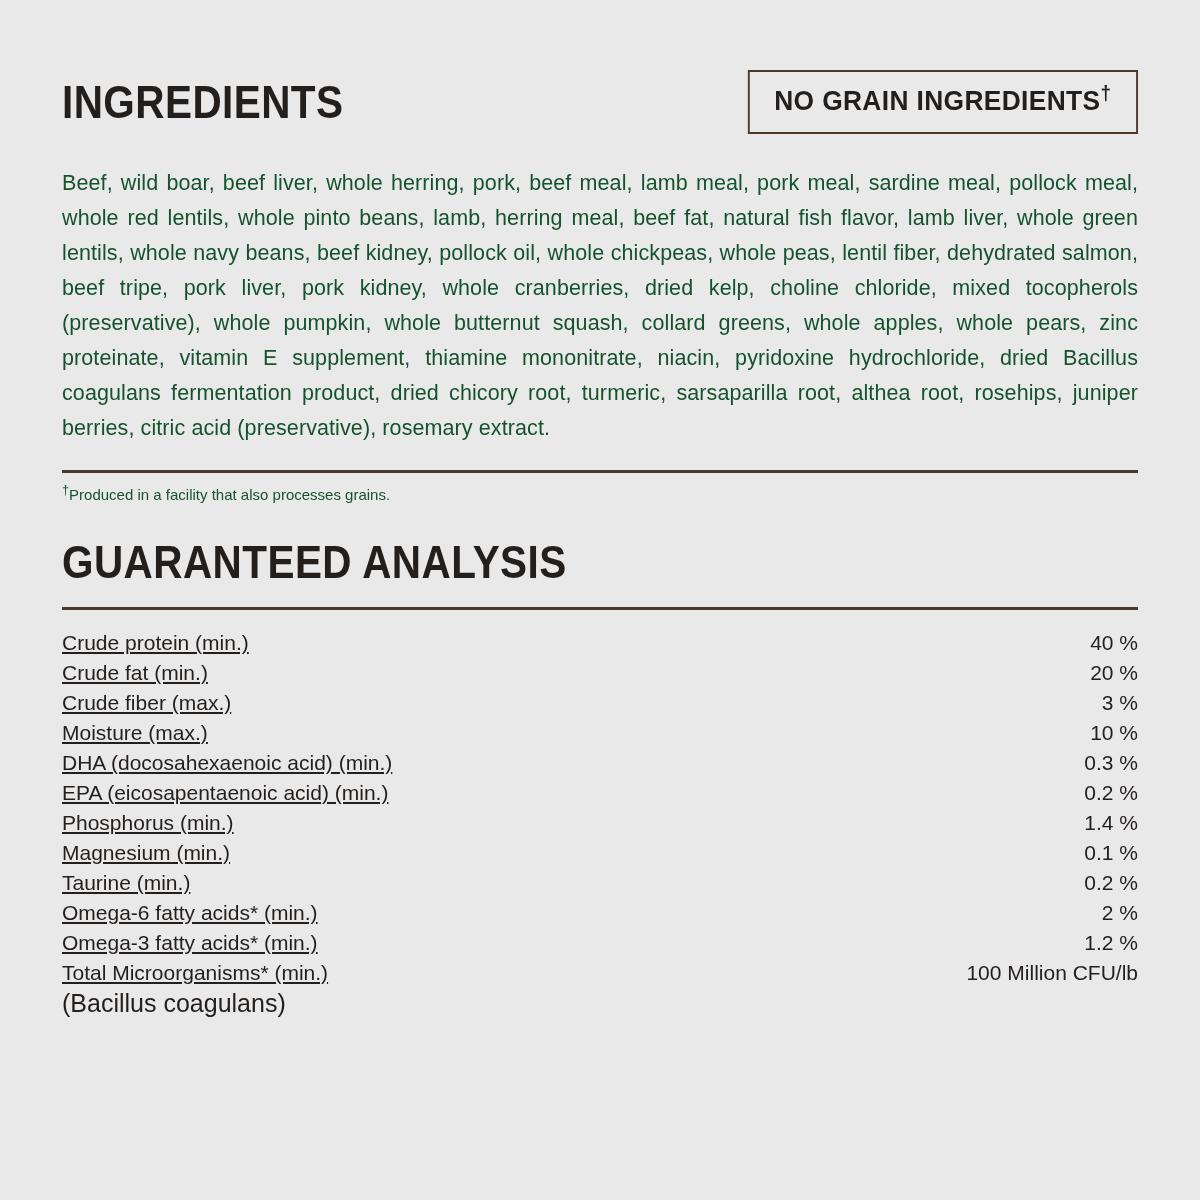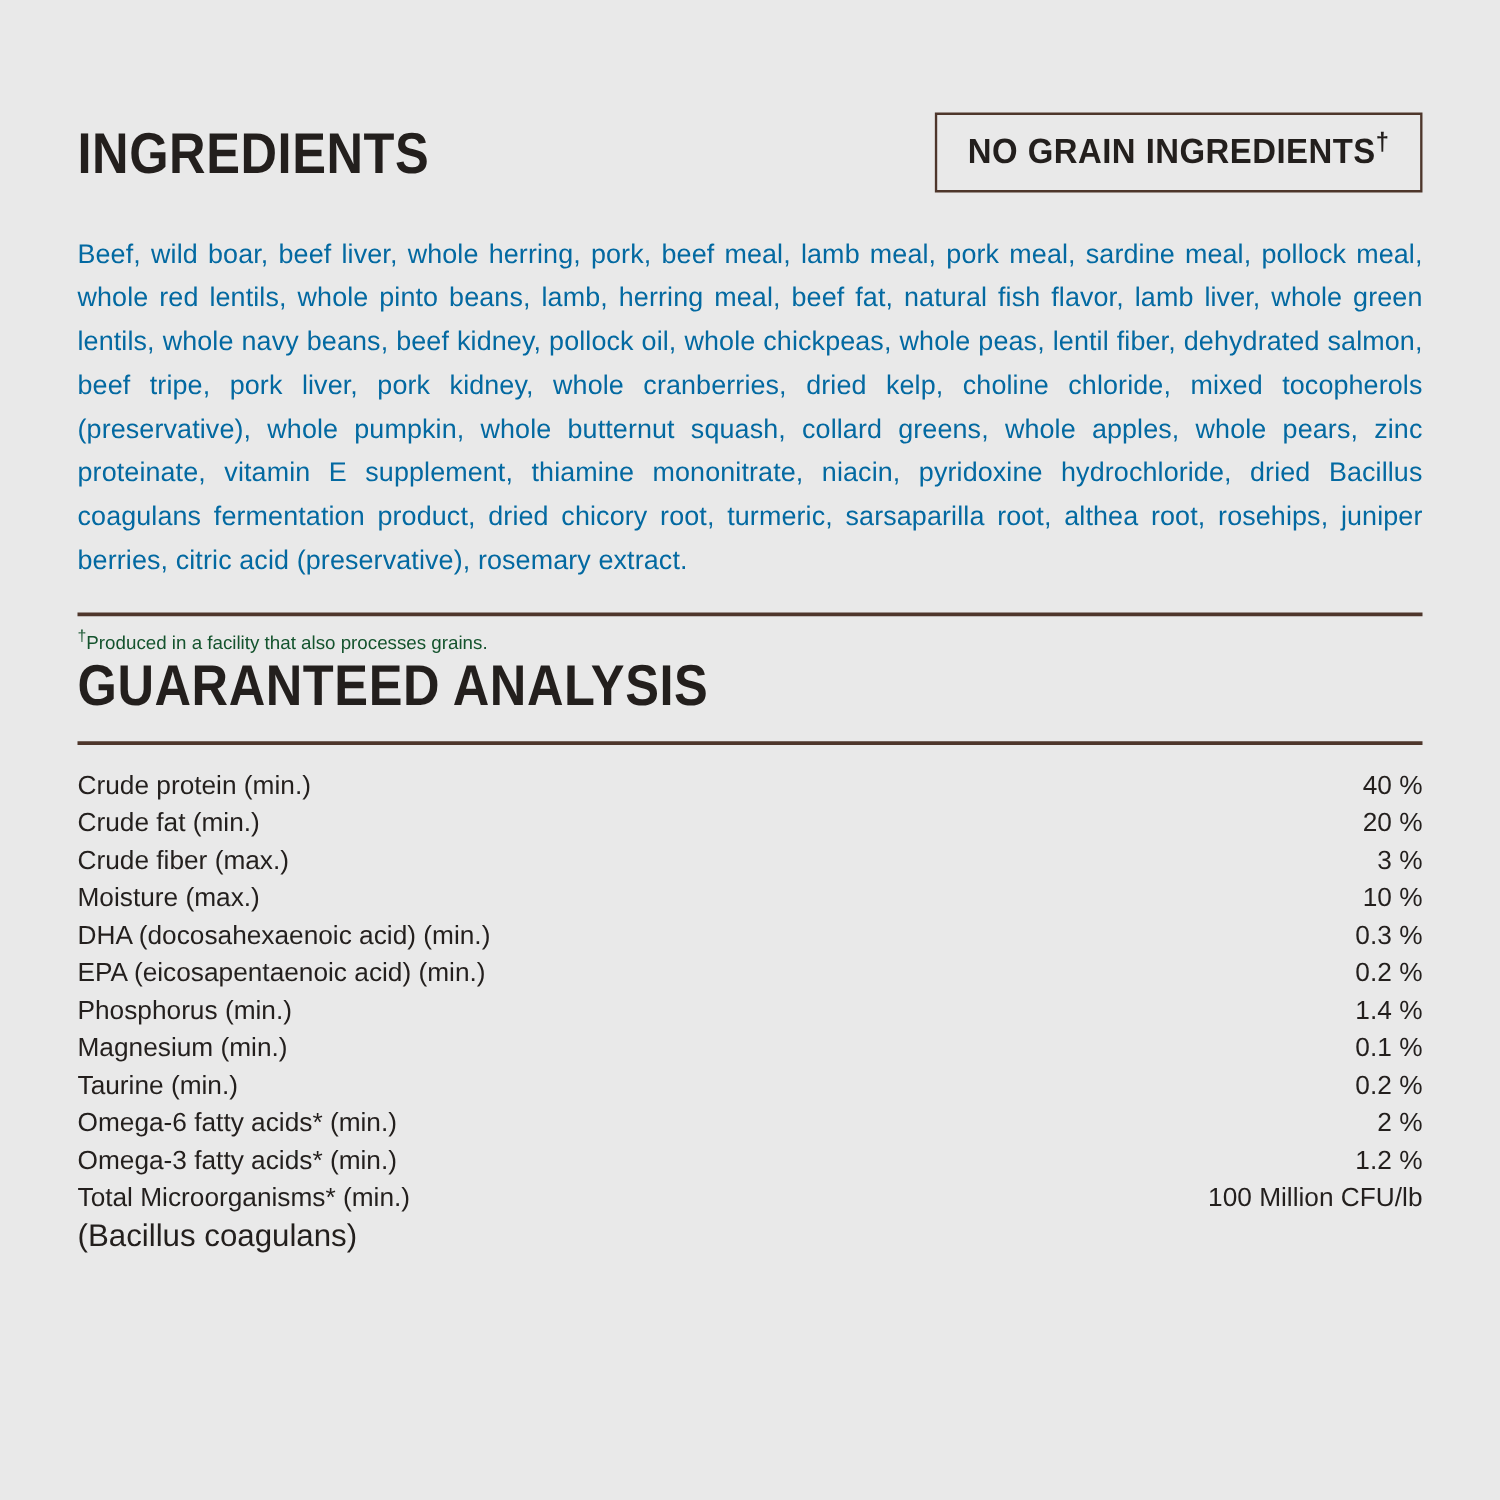--- a/index.html
+++ b/index.html
@@ -12,21 +12,21 @@
     background: #e9e9e9;
     font-family: "Liberation Sans", sans-serif;
     color: #231f1d;
     overflow: hidden;
   }
   .page {
     position: relative;
     width: 1200px;
     height: 940px;
     box-sizing: border-box;
-    padding: 76px 62px 0 62px;
+    padding: 56px 62px 0 62px;
   }
 
   
   .header-row {
     display: flex;
     align-items: center;
     justify-content: space-between;
     height: 92px;
   }
   .section-title {
@@ -61,21 +61,21 @@
   }
 
   
   .ingredients-body {
     margin-top: 18px;
     font-size: 21.5px;
     line-height: 35px;
     text-align: justify;
     text-justify: inter-word;
     letter-spacing: 0.1px;
-    color: #0369a1;
+    color: #14532d;
   }
 
   
   .rule {
     height: 3px;
     background: #4e362b;
     width: 100%;
   }
   .rule-ingredients {
     margin-top: 24px;
@@ -88,37 +88,39 @@
     line-height: 20px;
   }
   .footnote sup {
     font-size: 0.85em;
     vertical-align: super;
     line-height: 0;
   }
 
   
   .ga-title-wrap {
+    margin-top: 34px;
   }
   .rule-ga {
     margin-top: 22px;
   }
   .ga-list {
     margin-top: 18px;
   }
   .ga-row {
     display: flex;
     justify-content: space-between;
     align-items: baseline;
     font-size: 21px;
     line-height: 30px;
     color: #231f1d;
   }
   .ga-label {
     white-space: nowrap;
+    text-decoration: underline;
   }
   .ga-value {
     white-space: nowrap;
     text-align: left;
   }
   .ga-subnote {
     font-size: 25px;
     line-height: 30px;
     color: #231f1d;
   }

